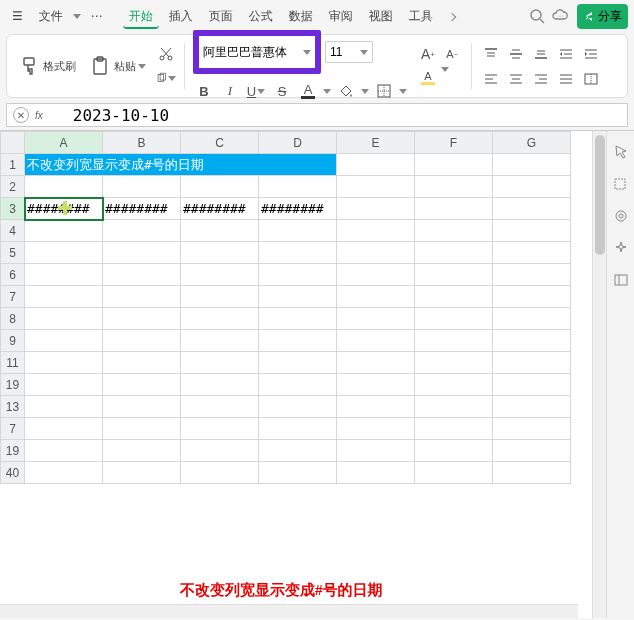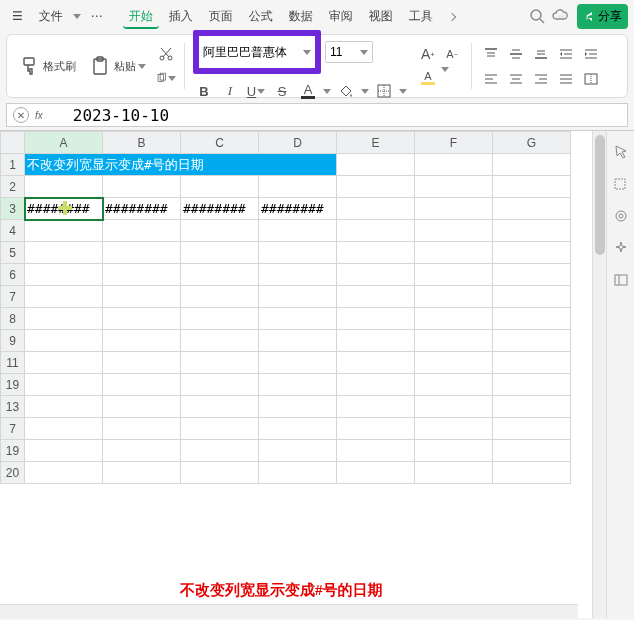--- a/index.html
+++ b/index.html
@@ -454,21 +454,21 @@
             <th class="row-h">19</th>
             <td></td>
             <td></td>
             <td></td>
             <td></td>
             <td></td>
             <td></td>
             <td></td>
           </tr>
           <tr>
-            <th class="row-h">20</th>
+            <th class="row-h">40</th>
             <td></td>
             <td></td>
             <td></td>
             <td></td>
             <td></td>
             <td></td>
             <td></td>
           </tr>
         </tbody>
     </table>

